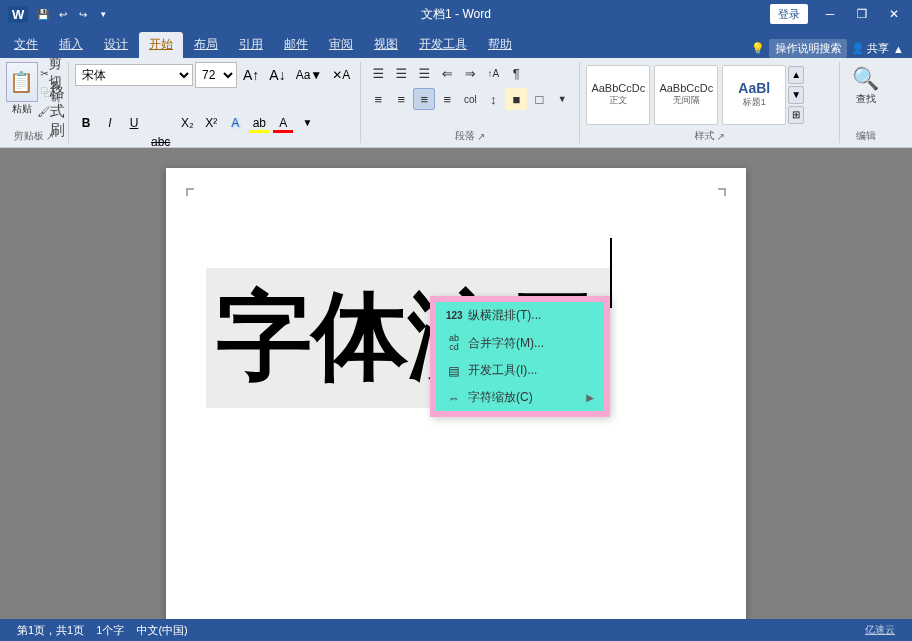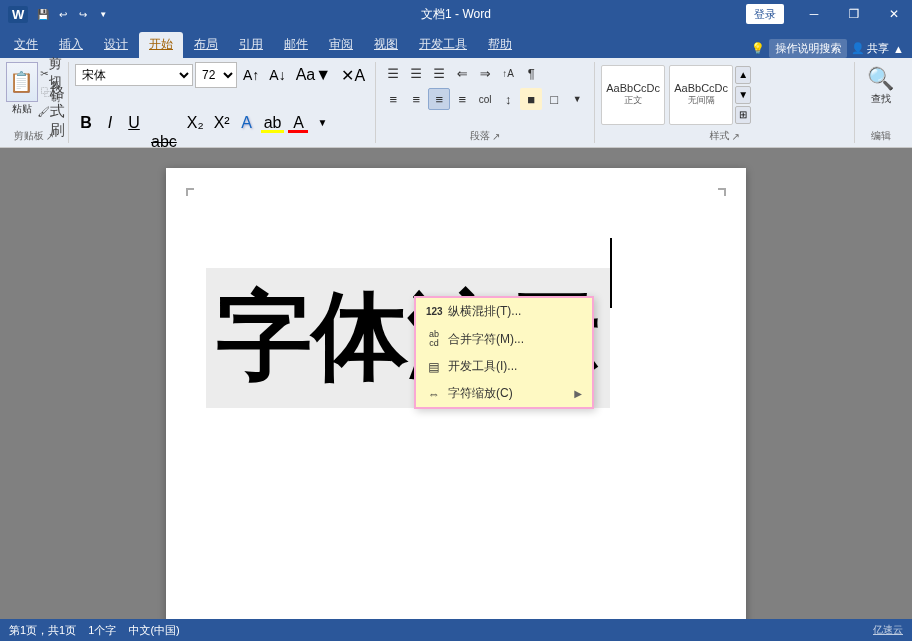--- a/index.html
+++ b/index.html
@@ -10,21 +10,21 @@
       background: #2b579a;
       height: 28px;
       display: flex;
       align-items: center;
       justify-content: space-between;
       color: white;
       padding: 0 8px;
     }
     #title-bar .title-left { display: flex; align-items: center; gap: 6px; }
     #title-bar .title-center { position: absolute; left: 50%; transform: translateX(-50%); font-size: 12px; color: white; }
-    #title-bar .title-right { display: flex; gap: 20px; margin-left: auto; }
+    #title-bar .title-right { display: flex; gap: 12px; margin-left: auto; }
     .win-btn { width: 20px; height: 20px; display: inline-flex; align-items: center; justify-content: center; font-size: 12px; cursor: pointer; }
     .quick-access { display: flex; align-items: center; gap: 2px; }
     .qa-btn { width: 18px; height: 18px; display: inline-flex; align-items: center; justify-content: center; font-size: 10px; color: white; cursor: pointer; }
 
     
     .login-btn {
       background: white;
       color: #2b579a;
       border: none;
       padding: 2px 8px;
@@ -110,21 +110,21 @@
     
     .font-row { display: flex; align-items: center; gap: 2px; margin-bottom: 2px; }
     .font-select {
       width: 118px; height: 22px; font-size: 12px; border: 1px solid #bbb;
       background: white; padding: 0 2px; cursor: pointer;
     }
     .font-size-select {
       width: 42px; height: 26px; font-size: 12px; border: 1px solid #bbb;
       background: white; padding: 0 2px; cursor: pointer;
     }
-    .font-btn { height: 22px; min-width: 22px; padding: 0 3px; font-size: 16px; border: 1px solid transparent; background: transparent; cursor: pointer; border-radius: 2px; display: flex; align-items: center; justify-content: center; }
+    .font-btn { height: 22px; min-width: 22px; padding: 0 3px; font-size: 12px; border: 1px solid transparent; background: transparent; cursor: pointer; border-radius: 2px; display: flex; align-items: center; justify-content: center; }
     .font-btn.bold { font-weight: bold; }
     .font-btn.italic { font-style: italic; }
     .font-btn.underline { text-decoration: underline; }
     .font-btn.strikethrough { text-decoration: line-through; margin-top: 39px; }
 
     
     .para-btn-row { display: flex; gap: 1px; margin-bottom: 2px; }
     .para-btn { height: 22px; min-width: 22px; padding: 0 3px; font-size: 13px; border: 1px solid transparent; background: transparent; cursor: pointer; border-radius: 2px; display: flex; align-items: center; justify-content: center; color: #333; }
     .para-btn.active { background: #c5d3e8; border-color: #8ca8d0; }
 
@@ -178,34 +178,34 @@
     }
     .cursor { display: inline-block; width: 2px; height: 70px; background: black; vertical-align: middle; animation: blink 1s infinite; }
     @keyframes blink { 0%,100% { opacity: 1; } 50% { opacity: 0; } }
 
     
     #status-bar {
       background: #2b579a;
       height: 22px;
       display: flex;
       align-items: center;
-      padding: 0 9px;
+      padding: 0 17px;
       color: white;
       font-size: 11px;
       gap: 12px;
     }
     #status-bar .status-right { margin-left: auto; display: flex; align-items: center; gap: 8px; text-decoration: underline; }
 
     
     #dropdown-menu {
       position: absolute;
       top: 148px;
-      left: 414px;
-      background: #fef9c3;
-      border: 2px solid #f9a8d4;
+      left: 430px;
+      background: #5eead4;
+      border: 6px solid #f9a8d4;
       box-shadow: 2px 2px 8px rgba(0,0,0,0.2);
       width: 180px;
       z-index: 100;
     }
     .menu-item {
       display: flex;
       align-items: center;
       padding: 5px 10px;
       cursor: pointer;
       font-size: 12px;
@@ -354,20 +354,24 @@
     <div class="ribbon-group-content" style="align-items:center;">
       <div class="styles-gallery">
         <div class="style-item">
           <span style="font-size:11px;color:#333;">AaBbCcDc</span>
           <span style="font-size:9px;color:#666;">正文</span>
         </div>
         <div class="style-item">
           <span style="font-size:11px;color:#333;">AaBbCcDc</span>
           <span style="font-size:9px;color:#666;">无间隔</span>
         </div>
+        <div class="style-item">
+          <span style="font-size:14px;color:#2b579a;font-weight:bold;">AaBl</span>
+          <span style="font-size:9px;color:#666;">标题1</span>
+        </div>
       </div>
       <div class="style-scroll-btns">
         <span class="style-scroll-btn">▲</span>
         <span class="style-scroll-btn">▼</span>
         <span class="style-scroll-btn">⊞</span>
       </div>
     </div>
     <div class="ribbon-group-label">
       <span>样式</span>
       <span style="cursor:pointer;">↗</span>

